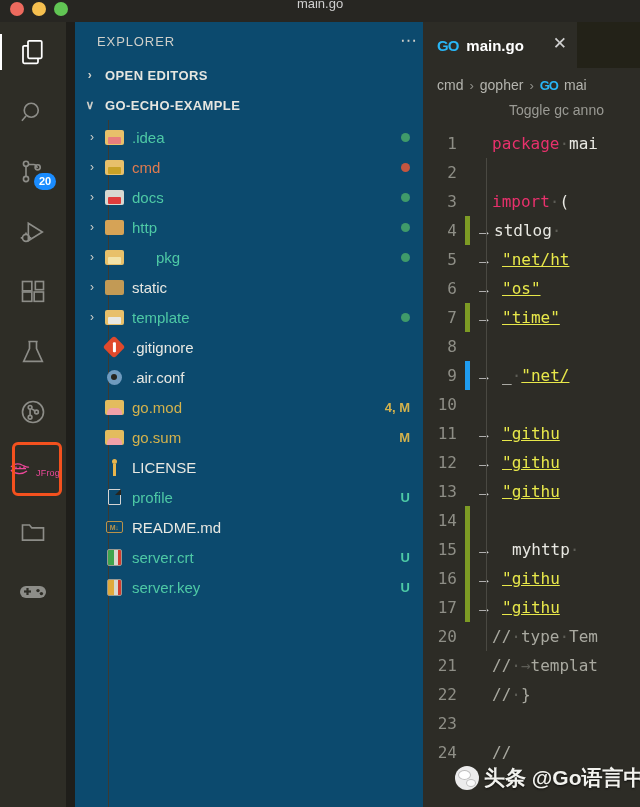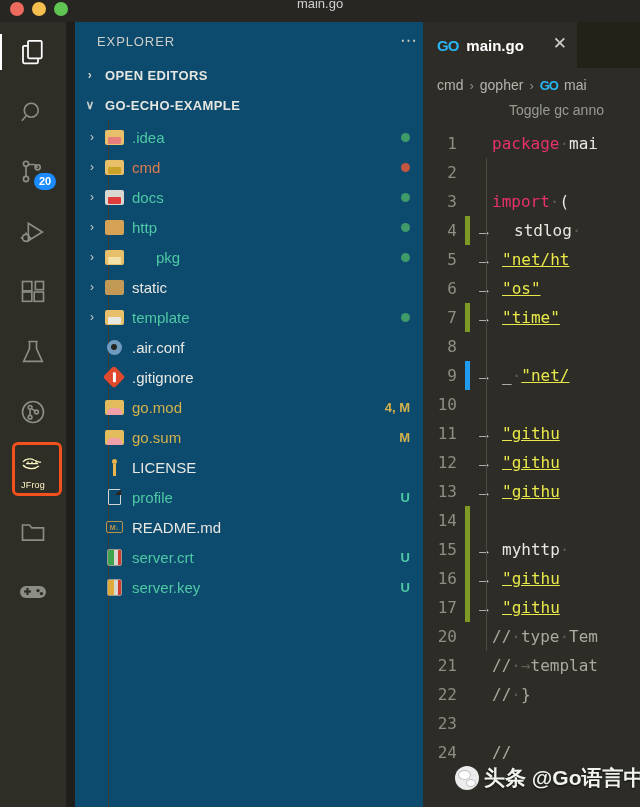--- a/index.html
+++ b/index.html
@@ -42,21 +42,21 @@
   #badge-scm{
     position:absolute; right:10px; bottom:12px; background:#1a8cff; color:#fff;
     font-size:11px; line-height:16px; height:17px; min-width:22px; border-radius:9px;
     text-align:center; padding:0 4px; font-weight:600;
   }
   #jfrog-box{
     position:absolute; left:12px; top:0; width:50px; height:54px;
     border:3px solid #f4511e; border-radius:6px; pointer-events:none;
   }
   .jfrog-wrap{ position:relative; width:66px; height:60px; display:flex;
-     align-items:center; justify-content:center; flex-direction:column; color:#fef9c3;}
+     align-items:center; justify-content:center; flex-direction:row; color:#ec4899;}
   .jfrog-label{ font-size:9px; letter-spacing:.2px; margin-top:1px; }
 
   
   #sidebar{
     position:absolute; left:75px; top:22px; width:357px; height:785px;
     background:#0c4a6e;
   }
   #explorer-head{
     height:38px; display:flex; align-items:center; justify-content:space-between;
     padding:0 14px 0 22px;
@@ -390,30 +390,30 @@
           <span class="folder" style="background: rgb(232, 192, 106);">
             <span class="f-body" style="background: rgb(232, 232, 226);"></span>
           </span>
         </span>
         <span class="nm" style="color: rgb(78, 201, 165);">template</span>
         <span class="dot" style="background: rgb(63, 154, 106);"></span>
       </div>
       <div class="row">
         <span class="spacer"></span>
         <span class="ico">
+          <span class="gitico"></span>
+        </span>
+        <span class="nm" style="color: rgb(232, 232, 226);">.gitignore</span>
+      </div>
+      <div class="row">
+        <span class="spacer"></span>
+        <span class="ico">
           <span class="gear"></span>
         </span>
         <span class="nm" style="color: rgb(232, 232, 226);">.air.conf</span>
-      </div>
-      <div class="row">
-        <span class="spacer"></span>
-        <span class="ico">
-          <span class="gitico"></span>
-        </span>
-        <span class="nm" style="color: rgb(232, 232, 226);">.gitignore</span>
       </div>
       <div class="row">
         <span class="spacer"></span>
         <span class="ico">
           <span class="gomod"></span>
         </span>
         <span class="nm" style="color: rgb(212, 178, 76);">go.mod</span>
         <span class="status" style="color: rgb(212, 178, 76);">4, M</span>
       </div>
       <div class="row">
@@ -502,21 +502,21 @@
       <div class="cline">
         <span class="lnum">3</span>
         <span class="gut"></span>
         <span class="fold"></span>
         <span class="ctext" style="padding-left: 4px;"><span class="kw">import</span><span class="wsp">·</span>(</span>
       </div>
       <div class="cline">
         <span class="lnum">4</span>
         <span class="gut g-green"></span>
         <span class="fold"><span class="arrow">→</span></span>
-        <span class="ctext" style="padding-left: 26px;">stdlog<span class="wsp">·</span></span>
+        <span class="ctext" style="padding-left: 6px;">stdlog<span class="wsp">·</span></span>
       </div>
       <div class="cline">
         <span class="lnum">5</span>
         <span class="gut"></span>
         <span class="fold"><span class="arrow">→</span></span>
         <span class="ctext" style="padding-left: 14px;"><span class="str">"net/ht</span></span>
       </div>
       <div class="cline">
         <span class="lnum">6</span>
         <span class="gut"></span>
@@ -568,21 +568,21 @@
       <div class="cline">
         <span class="lnum">14</span>
         <span class="gut g-green"></span>
         <span class="fold"></span>
         <span class="ctext" style="padding-left: 4px;"></span>
       </div>
       <div class="cline">
         <span class="lnum">15</span>
         <span class="gut g-green"></span>
         <span class="fold"><span class="arrow">→</span></span>
-        <span class="ctext" style="padding-left: 14px;">myhttp<span class="wsp">·</span></span>
+        <span class="ctext" style="padding-left: 24px;">myhttp<span class="wsp">·</span></span>
       </div>
       <div class="cline">
         <span class="lnum">16</span>
         <span class="gut g-green"></span>
         <span class="fold"><span class="arrow">→</span></span>
         <span class="ctext" style="padding-left: 14px;"><span class="str">"githu</span></span>
       </div>
       <div class="cline">
         <span class="lnum">17</span>
         <span class="gut g-green"></span>

